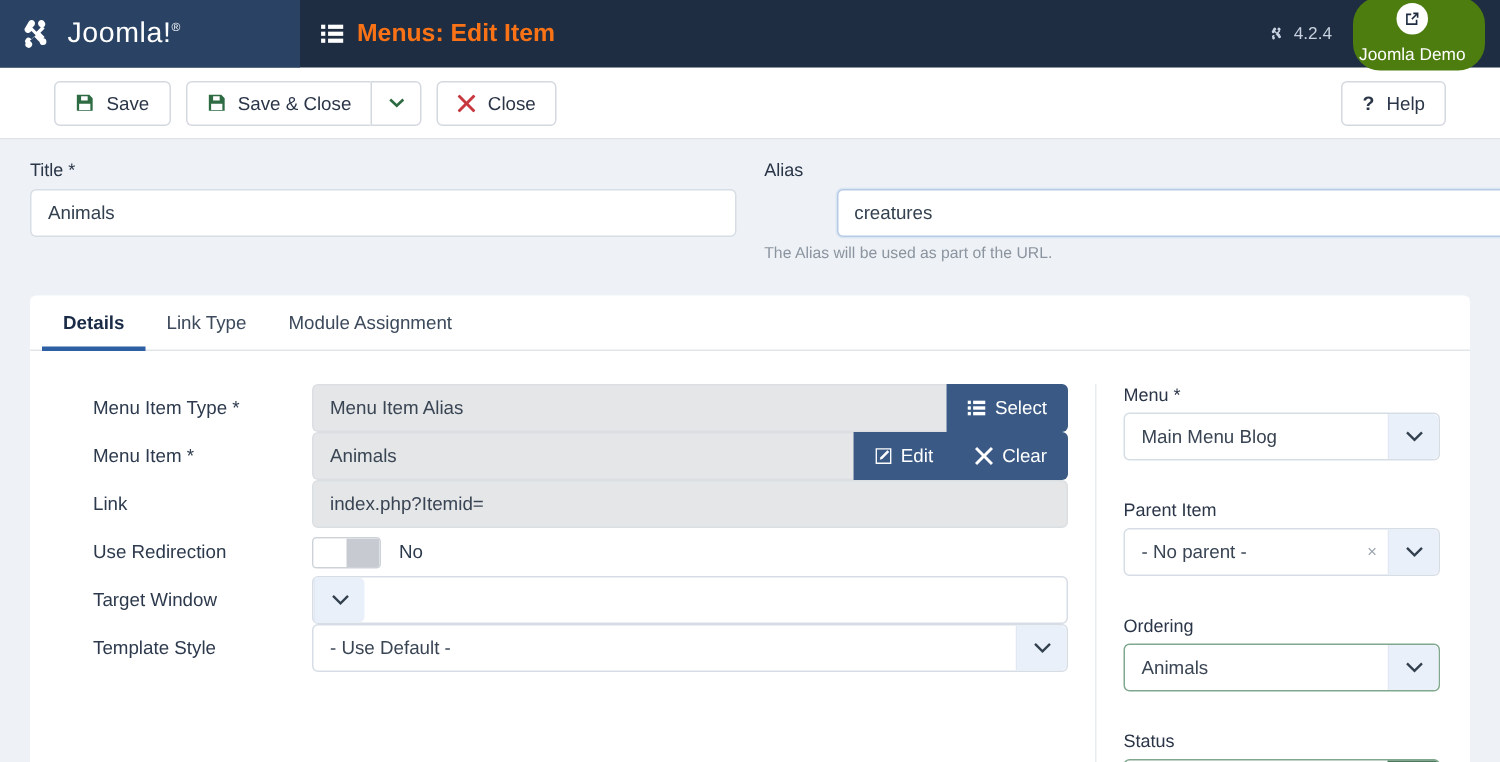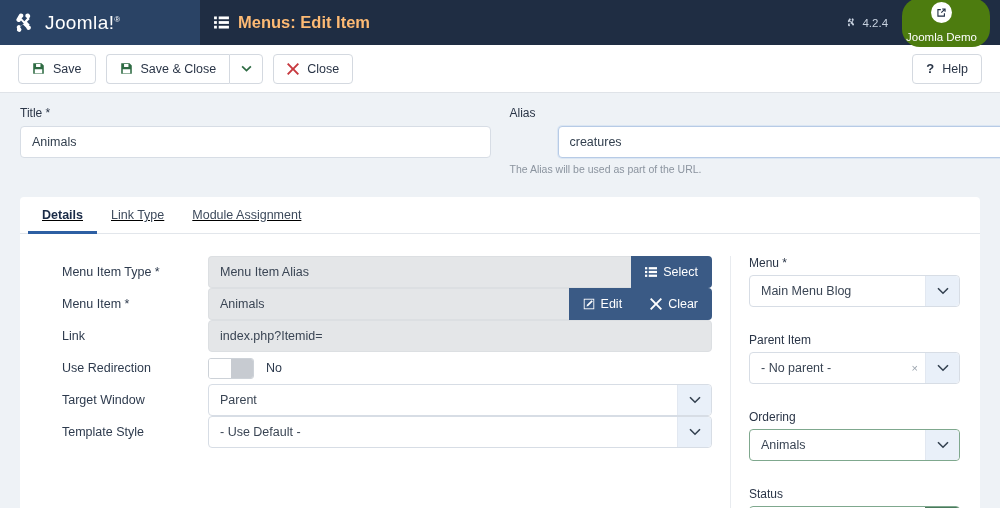--- a/index.html
+++ b/index.html
@@ -32,21 +32,21 @@
     letter-spacing: 0.4px;
     margin-left: 7px;
     font-weight: 400;
     white-space: nowrap;
   }
   .joomla-word sup { font-size: 8px; vertical-align: super; }
 
   .page-heading {
     display: flex; align-items: center; gap: 9px;
     margin-left: 14px;
-    color: #fdba74;
+    color: #f97316;
     font-size: 16.5px;
     font-weight: 700;
   }
   .list-icon { width: 15px; height: 13px; display: block; }
 
   .header-right {
     margin-left: auto;
     display: flex; align-items: center; gap: 14px;
     padding-right: 10px;
   }
@@ -72,21 +72,21 @@
     display: flex; align-items: center; justify-content: center;
   }
   .demo-pill-icon svg { width: 11px; height: 11px; }
 
   
   .toolbar {
     height: 48px; width: 100%;
     background: #ffffff;
     border-bottom: 1px solid #dfe3e8;
     display: flex; align-items: center;
-    padding: 0 18px;
+    padding: 0 36px;
     gap: 10px;
   }
   .tb-btn {
     display: flex; align-items: center; gap: 8px;
     height: 30px;
     padding: 0 13px;
     background: #ffffff;
     border: 1px solid #d4d9e0;
     border-radius: 4px;
     font-size: 12.5px;
@@ -145,21 +145,20 @@
   .panel {
     margin: 22px 20px 0 20px;
     background: #ffffff;
     border-radius: 4px 4px 0 0;
     min-height: 320px;
   }
   .tabs {
     display: flex;
     border-bottom: 1px solid #e2e6eb;
     padding: 0 8px;
-    text-decoration: underline;
   }
   .tab {
     padding: 11px 14px 9px 14px;
     font-size: 12.5px;
     color: #3d4a5c;
     cursor: pointer;
     border-bottom: 3px solid transparent;
     margin-bottom: -1px;
     white-space: nowrap;
   }
@@ -464,21 +463,20 @@
             </div>
             <span class="toggle-label">No</span>
           </div>
         </div>
       </div>
 
       <div class="frow">
         <div class="frow-label">Target Window</div>
         <div class="frow-ctrl">
           <div class="select-box">
-            <span class="sel-val">Parent</span>
             <span class="sel-chevron">
               <svg viewBox="0 0 12 8">
                   <path d="M1 1.3L6 6.2l5-4.9" stroke="#33404f" stroke-width="1.6" fill="none"></path>
                 </svg>
             </span>
           </div>
         </div>
       </div>
 
       <div class="frow">

